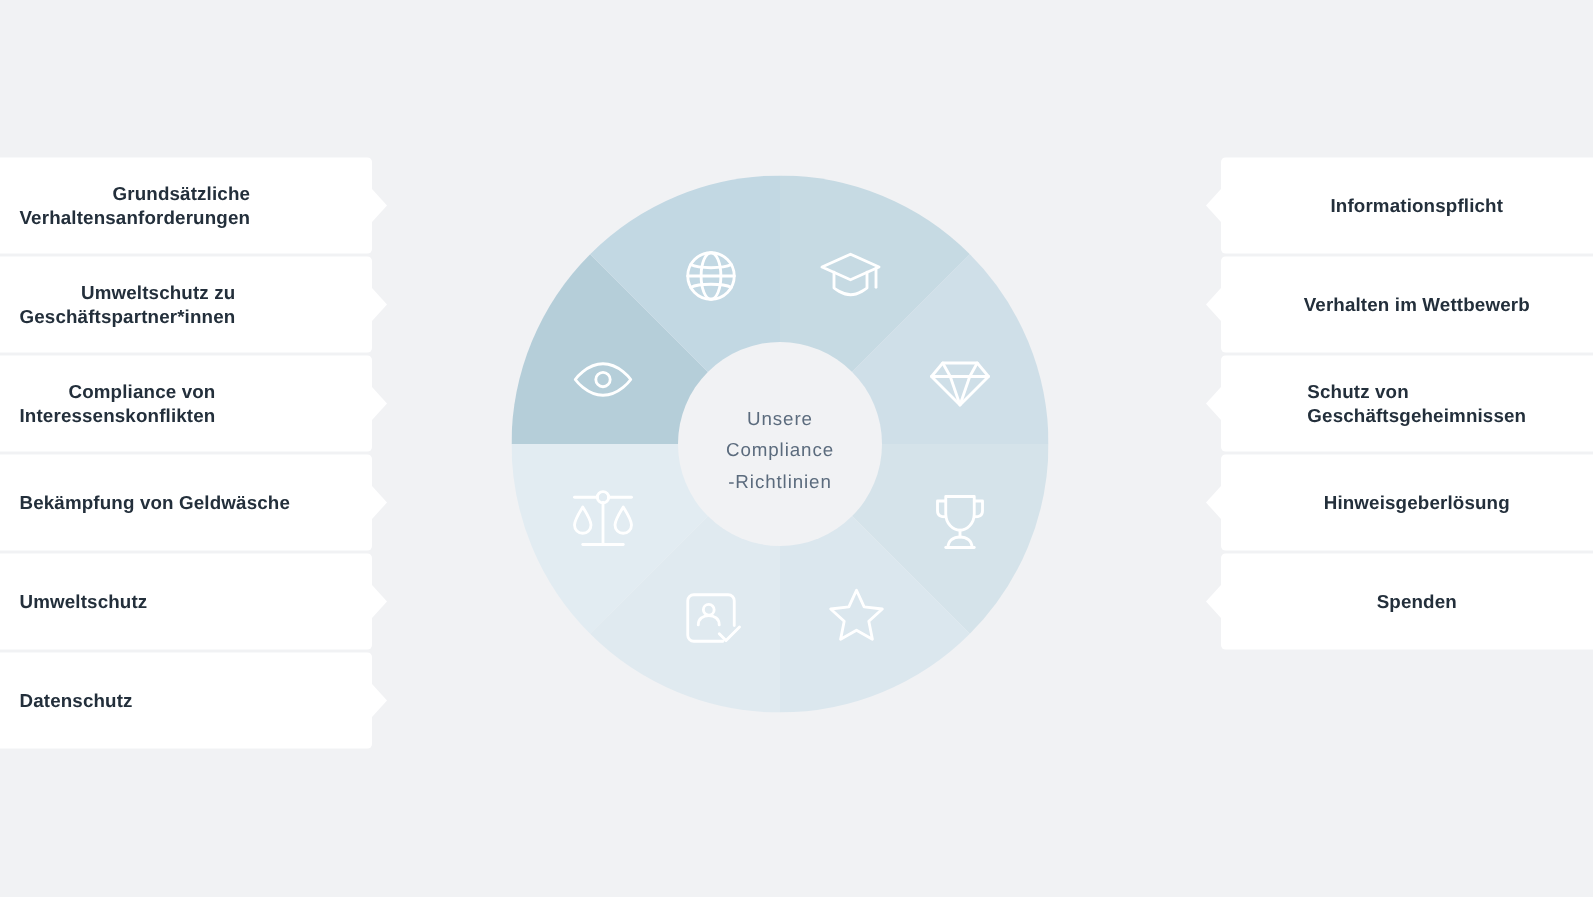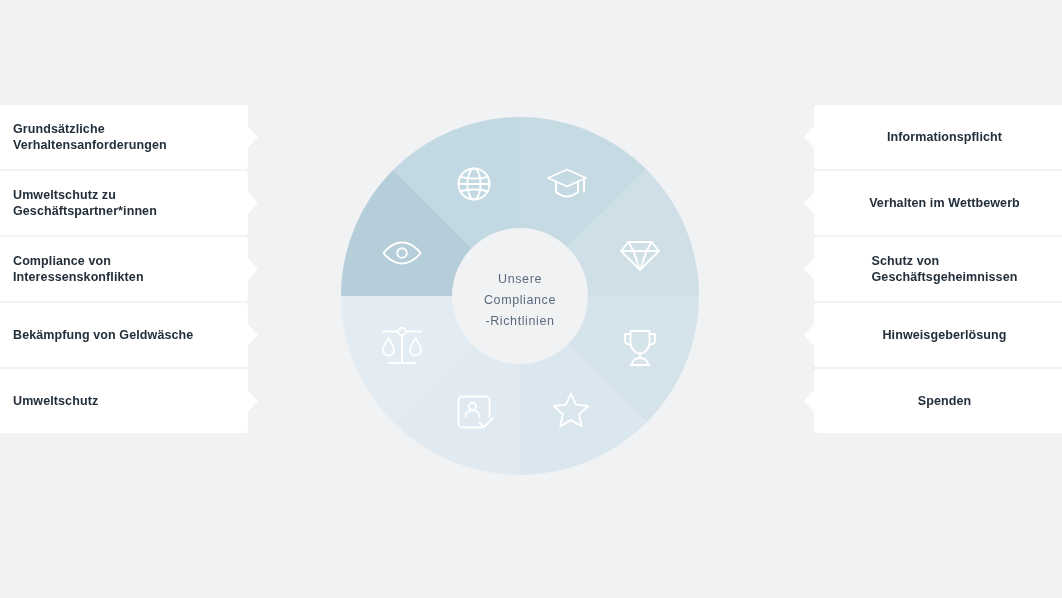--- a/index.html
+++ b/index.html
@@ -40,20 +40,21 @@
     height: 64px;
     box-sizing: border-box;
     display: flex;
     align-items: center;
   }
   .col-left .card {
     border-top-right-radius: 3px;
     border-bottom-right-radius: 3px;
     padding: 0 26px 0 13px;
     justify-content: flex-start;
+    text-align: right;
   }
   .col-right .card {
     border-top-left-radius: 3px;
     border-bottom-left-radius: 3px;
     padding: 0 13px 0 26px;
     justify-content: center;
   }
 
   
   .col-left .card::after {
@@ -124,20 +125,23 @@
     </div>
     <div class="card">
       <span class="card-label">Compliance von
 Interessenskonflikten</span>
     </div>
     <div class="card">
       <span class="card-label">Bekämpfung von Geldwäsche</span>
     </div>
     <div class="card">
       <span class="card-label">Umweltschutz</span>
+    </div>
+    <div class="card">
+      <span class="card-label">Datenschutz</span>
     </div>
   </div>
 
   <div class="col col-right">
     <div class="card">
       <span class="card-label">Informationspflicht</span>
     </div>
     <div class="card">
       <span class="card-label">Verhalten im Wettbewerb</span>
     </div>

